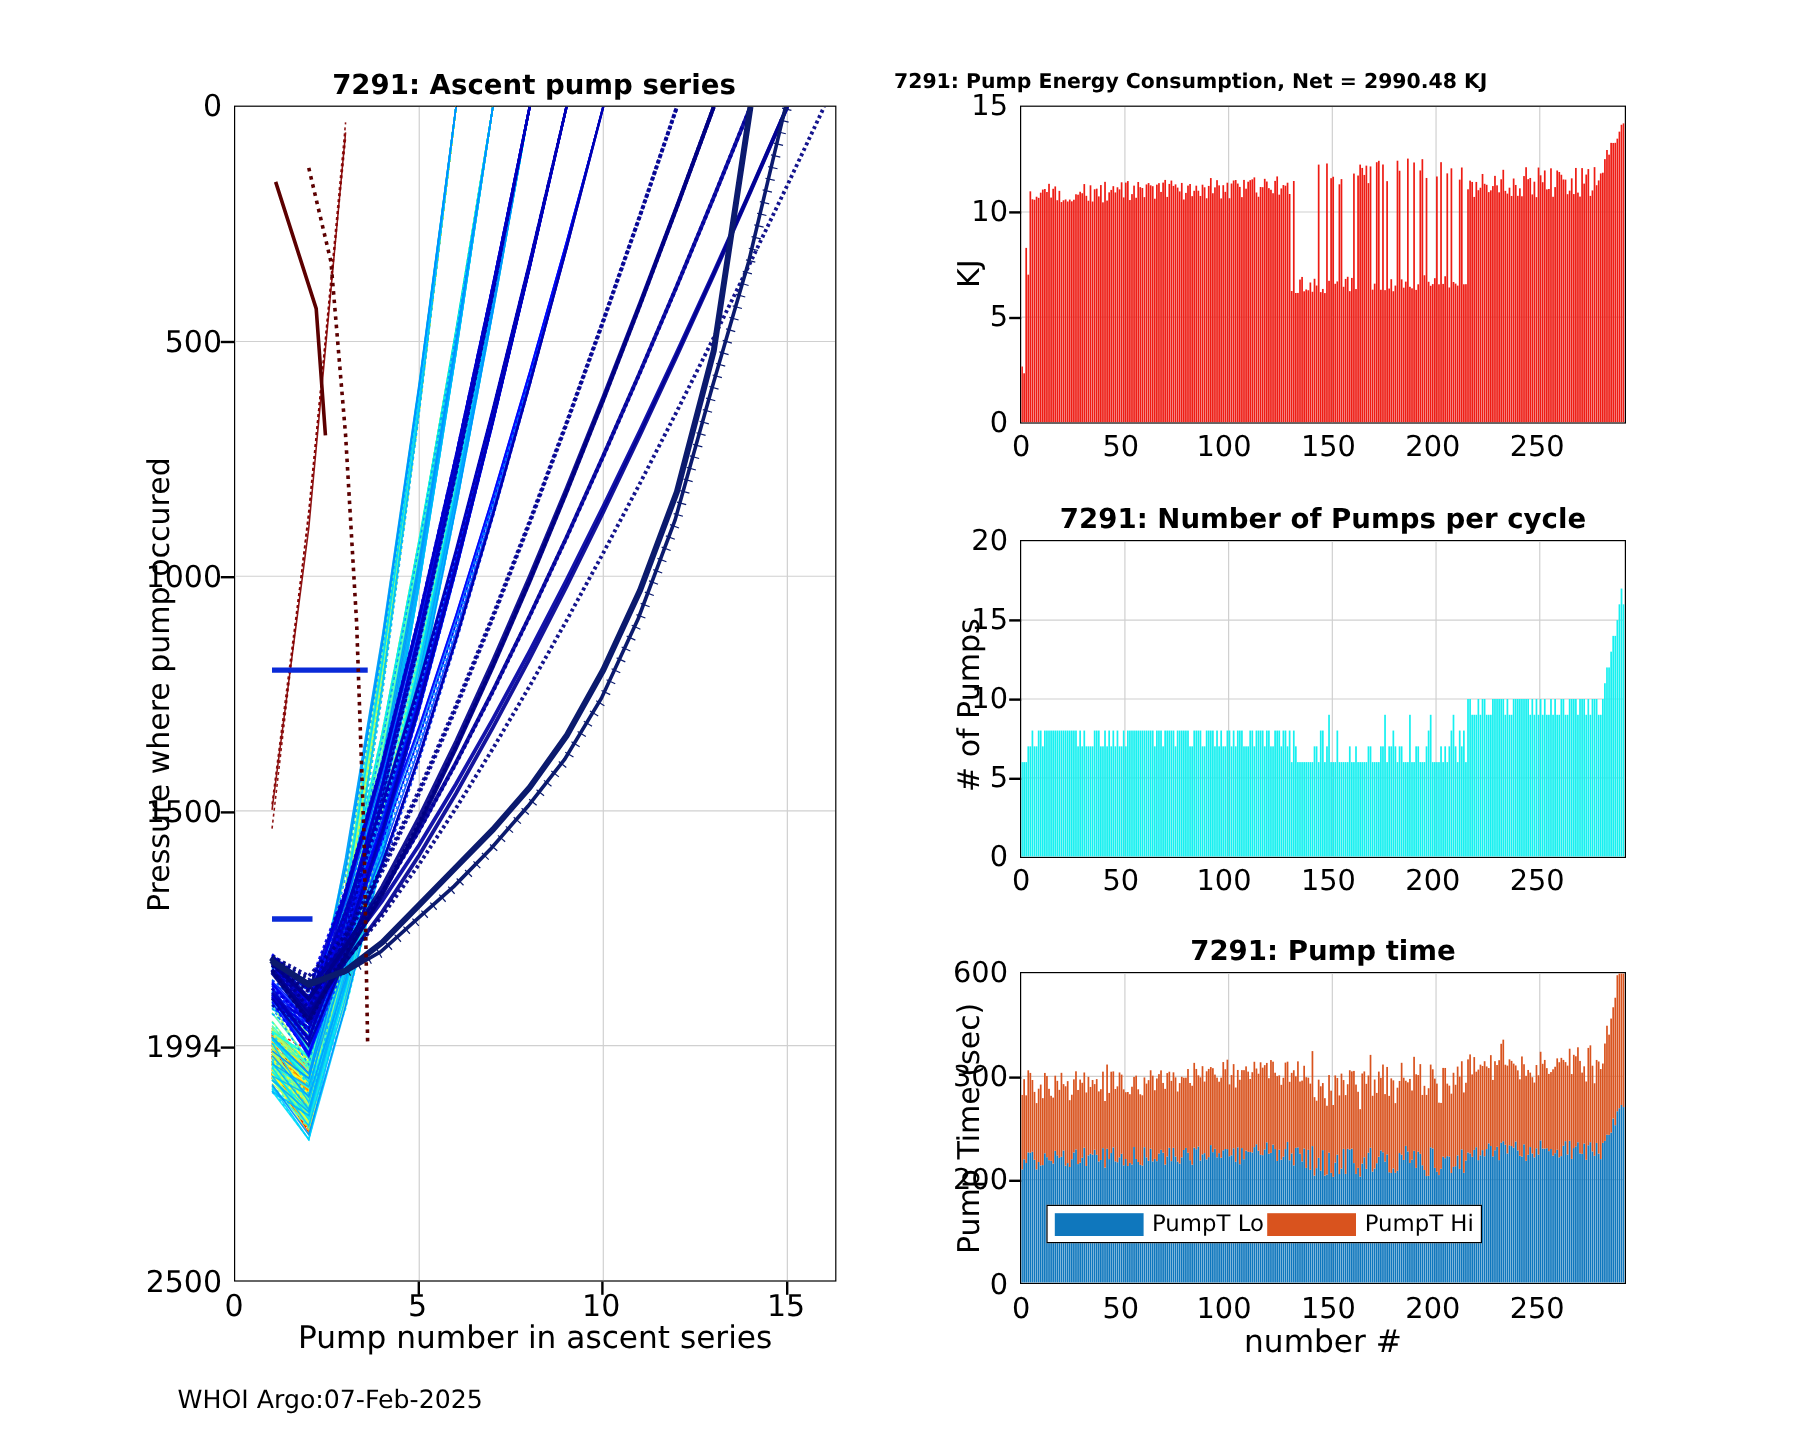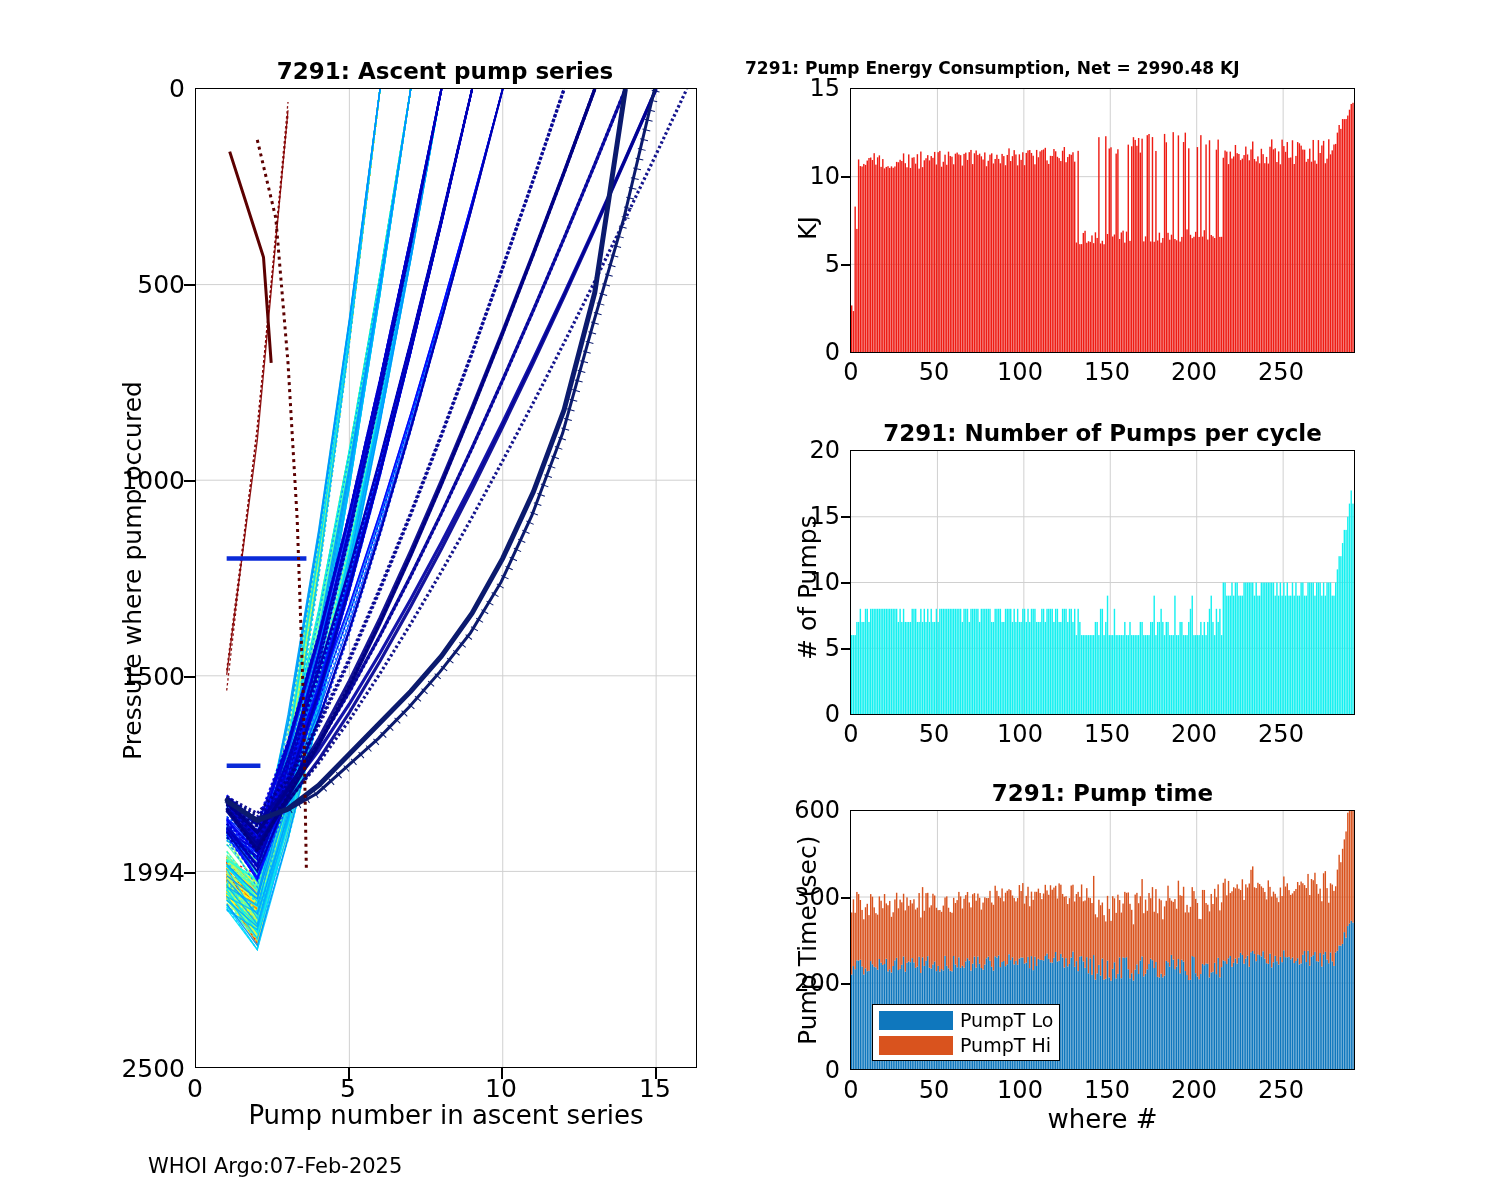--- a/index.html
+++ b/index.html
@@ -16,21 +16,21 @@
   .tick-y{position:absolute;text-align:right;color:#000;white-space:nowrap;}
   .tick-x{position:absolute;text-align:center;color:#000;white-space:nowrap;}
   .tickmark-y{position:absolute;height:1.6px;background:#000;}
   .tickmark-x{position:absolute;width:1.6px;background:#000;}
 
   svg{display:block;}
 
   .footer{position:absolute;color:#000;white-space:nowrap;}
 
   
-  .legend{position:absolute;background:#fff;border:1.4px solid #000;padding:4px 6px;display:flex;flex-direction:column;gap:3px;}
+  .legend{position:absolute;background:#fff;border:1.4px solid #000;padding:4px 6px;display:flex;flex-direction:row;gap:3px;}
   .legrow{display:flex;align-items:center;gap:7px;}
   .legswatch{width:74px;height:19px;display:block;}
   .legtext{font-size:19px;color:#000;white-space:nowrap;font-family:"DejaVu Sans",sans-serif;}
 </style>
 </head>
 <body>
 
 <div class="fig">
 
   <div class="panel">
@@ -1628,21 +1628,21 @@
     <div class="tickmark-y" style="left:841px;top:983px;width:10px;"></div>
 
     <div class="tick-x" style="left:827px;top:1076px;width:48px;font-size:24px;">0</div>
     <div class="tick-x" style="left:910px;top:1076px;width:48px;font-size:24px;">50</div>
     <div class="tick-x" style="left:996px;top:1076px;width:48px;font-size:24px;">100</div>
     <div class="tick-x" style="left:1083px;top:1076px;width:48px;font-size:24px;">150</div>
     <div class="tick-x" style="left:1170px;top:1076px;width:48px;font-size:24px;">200</div>
     <div class="tick-x" style="left:1257px;top:1076px;width:48px;font-size:24px;">250</div>
 
     <div class="ylab" style="left:793px;top:1045px;font-size:25px;">Pump Time (sec)</div>
-    <div class="xlab" style="left:850px;top:1104px;width:505px;font-size:26px;">where #</div>
+    <div class="xlab" style="left:850px;top:1104px;width:505px;font-size:26px;">number #</div>
 
     <div class="legend" style="left:872px;top:1004px;">
       <div class="legrow">
         <span class="legswatch" id="legsw0" style="background: rgb(15, 119, 189);"></span>
         <span class="legtext">PumpT Lo</span>
       </div>
       <div class="legrow">
         <span class="legswatch" id="legsw1" style="background: rgb(217, 83, 30);"></span>
         <span class="legtext">PumpT Hi</span>
       </div>

